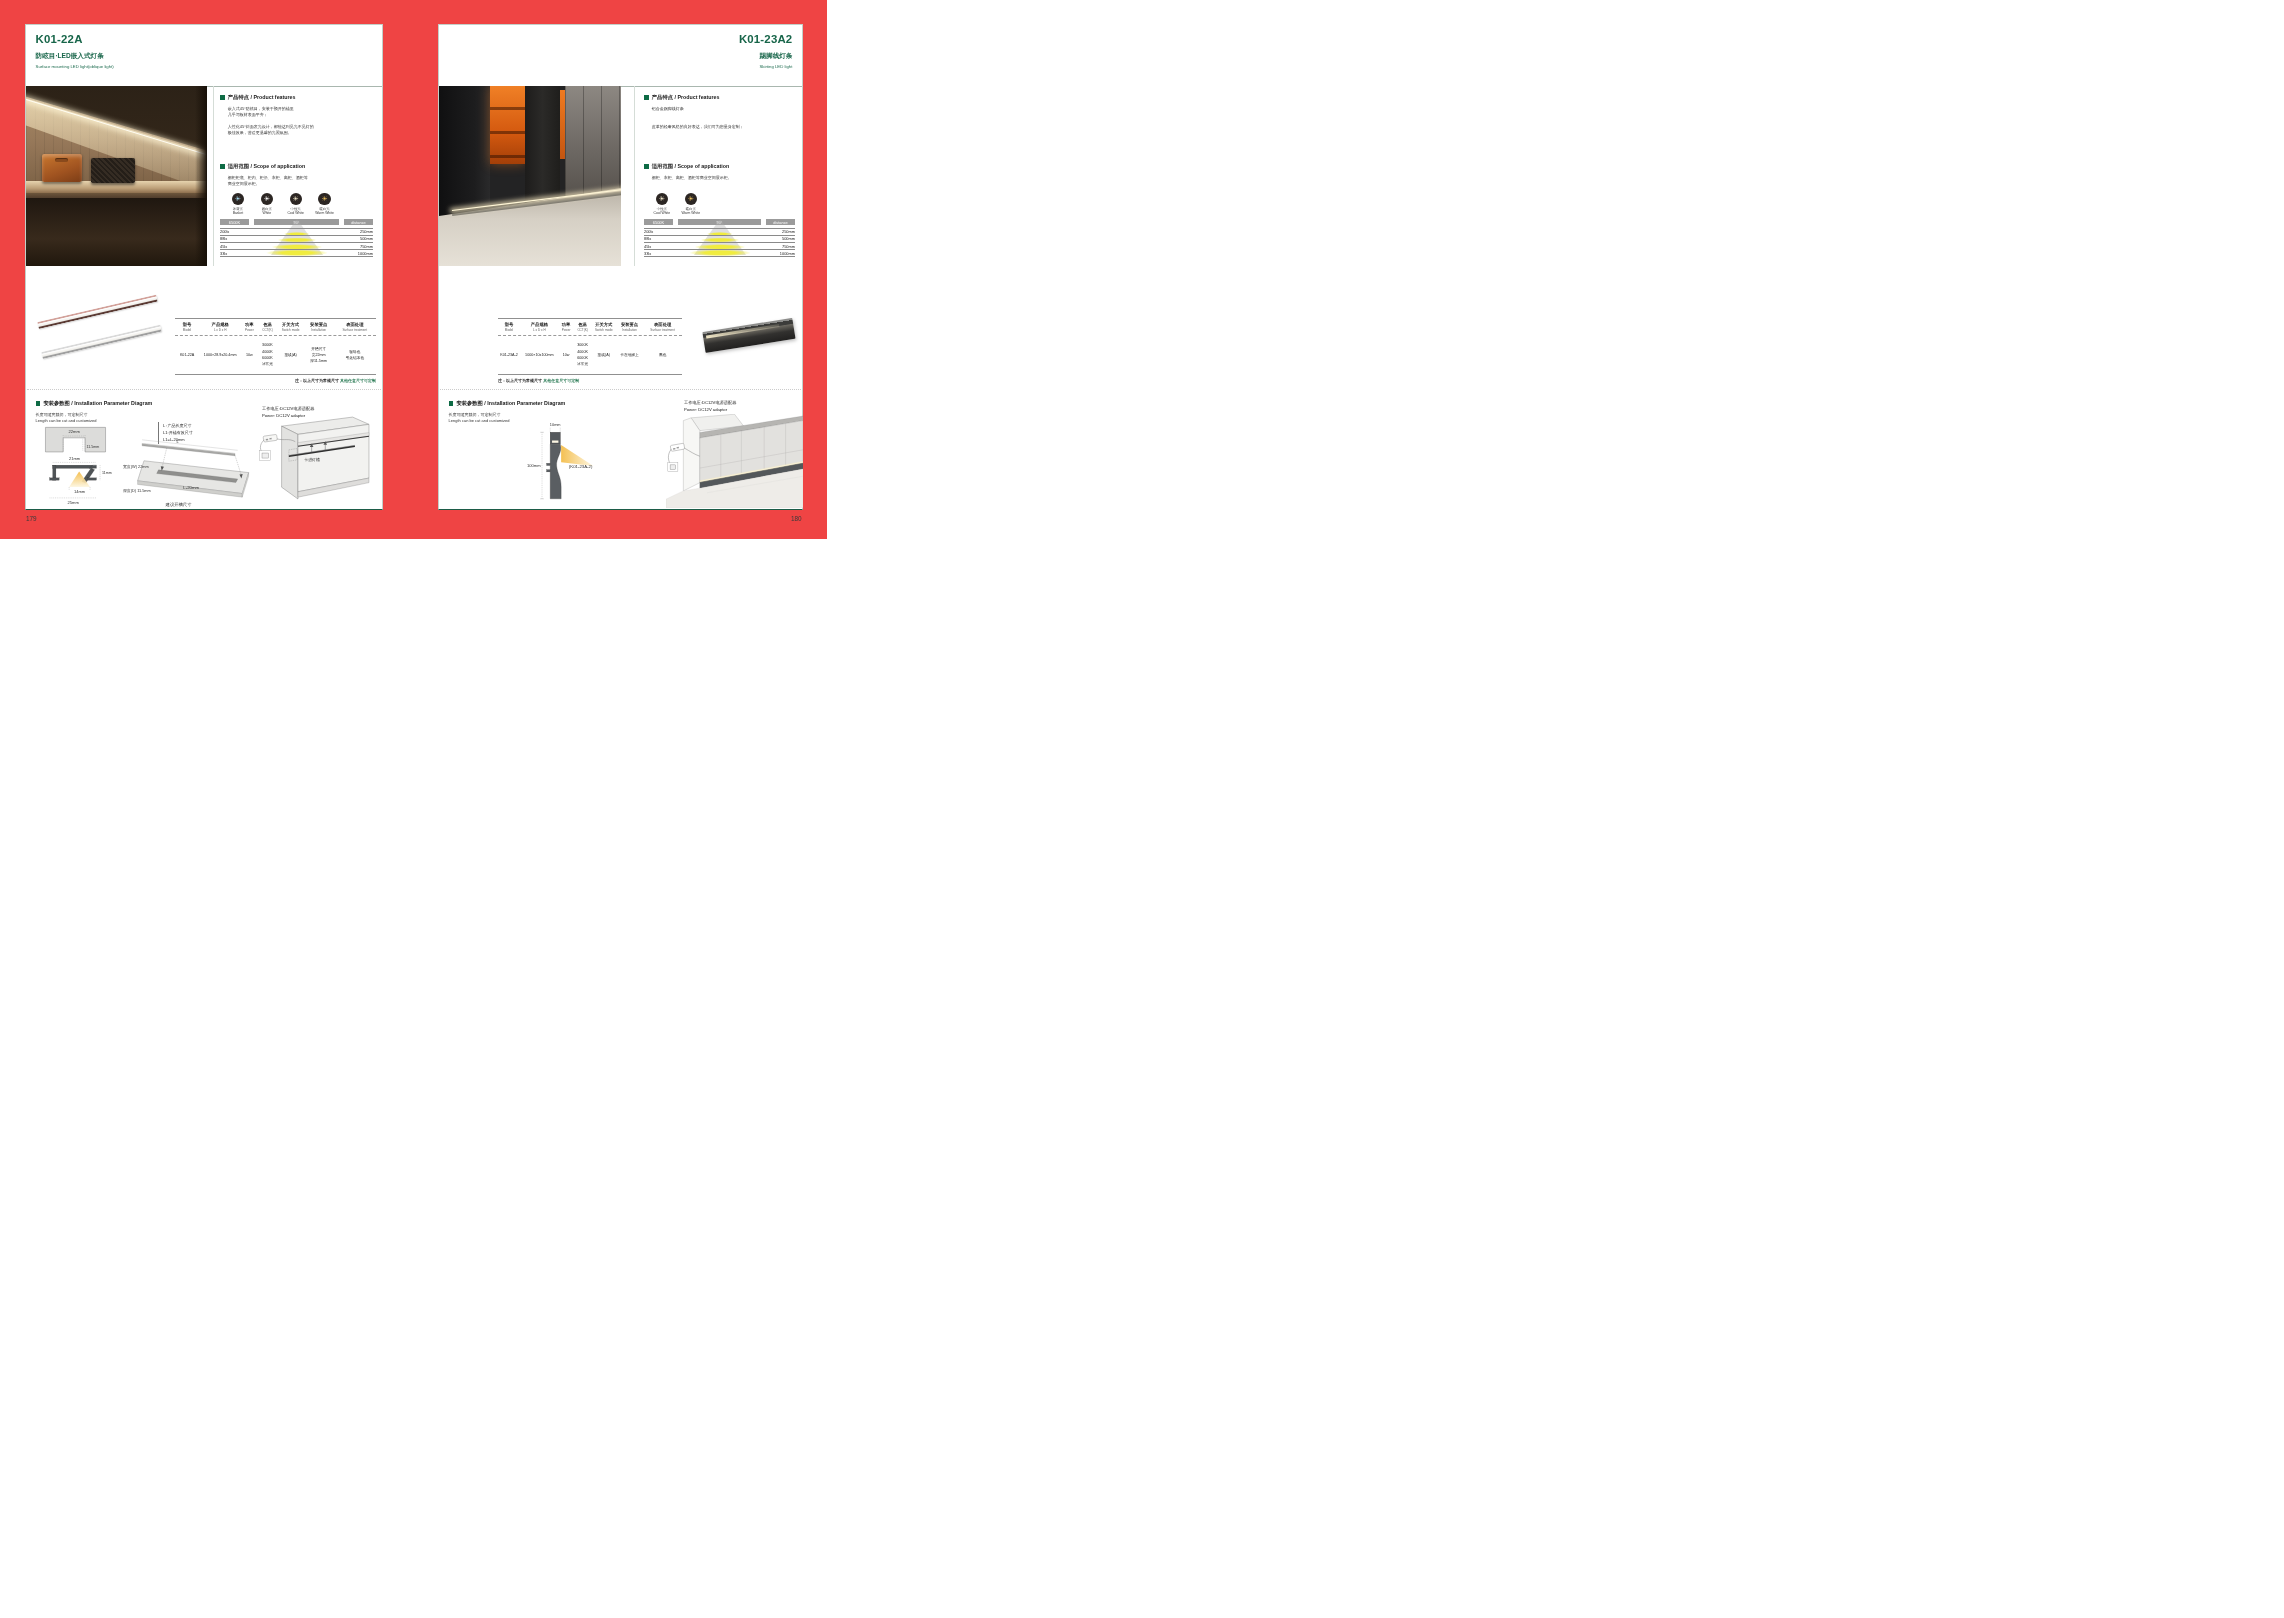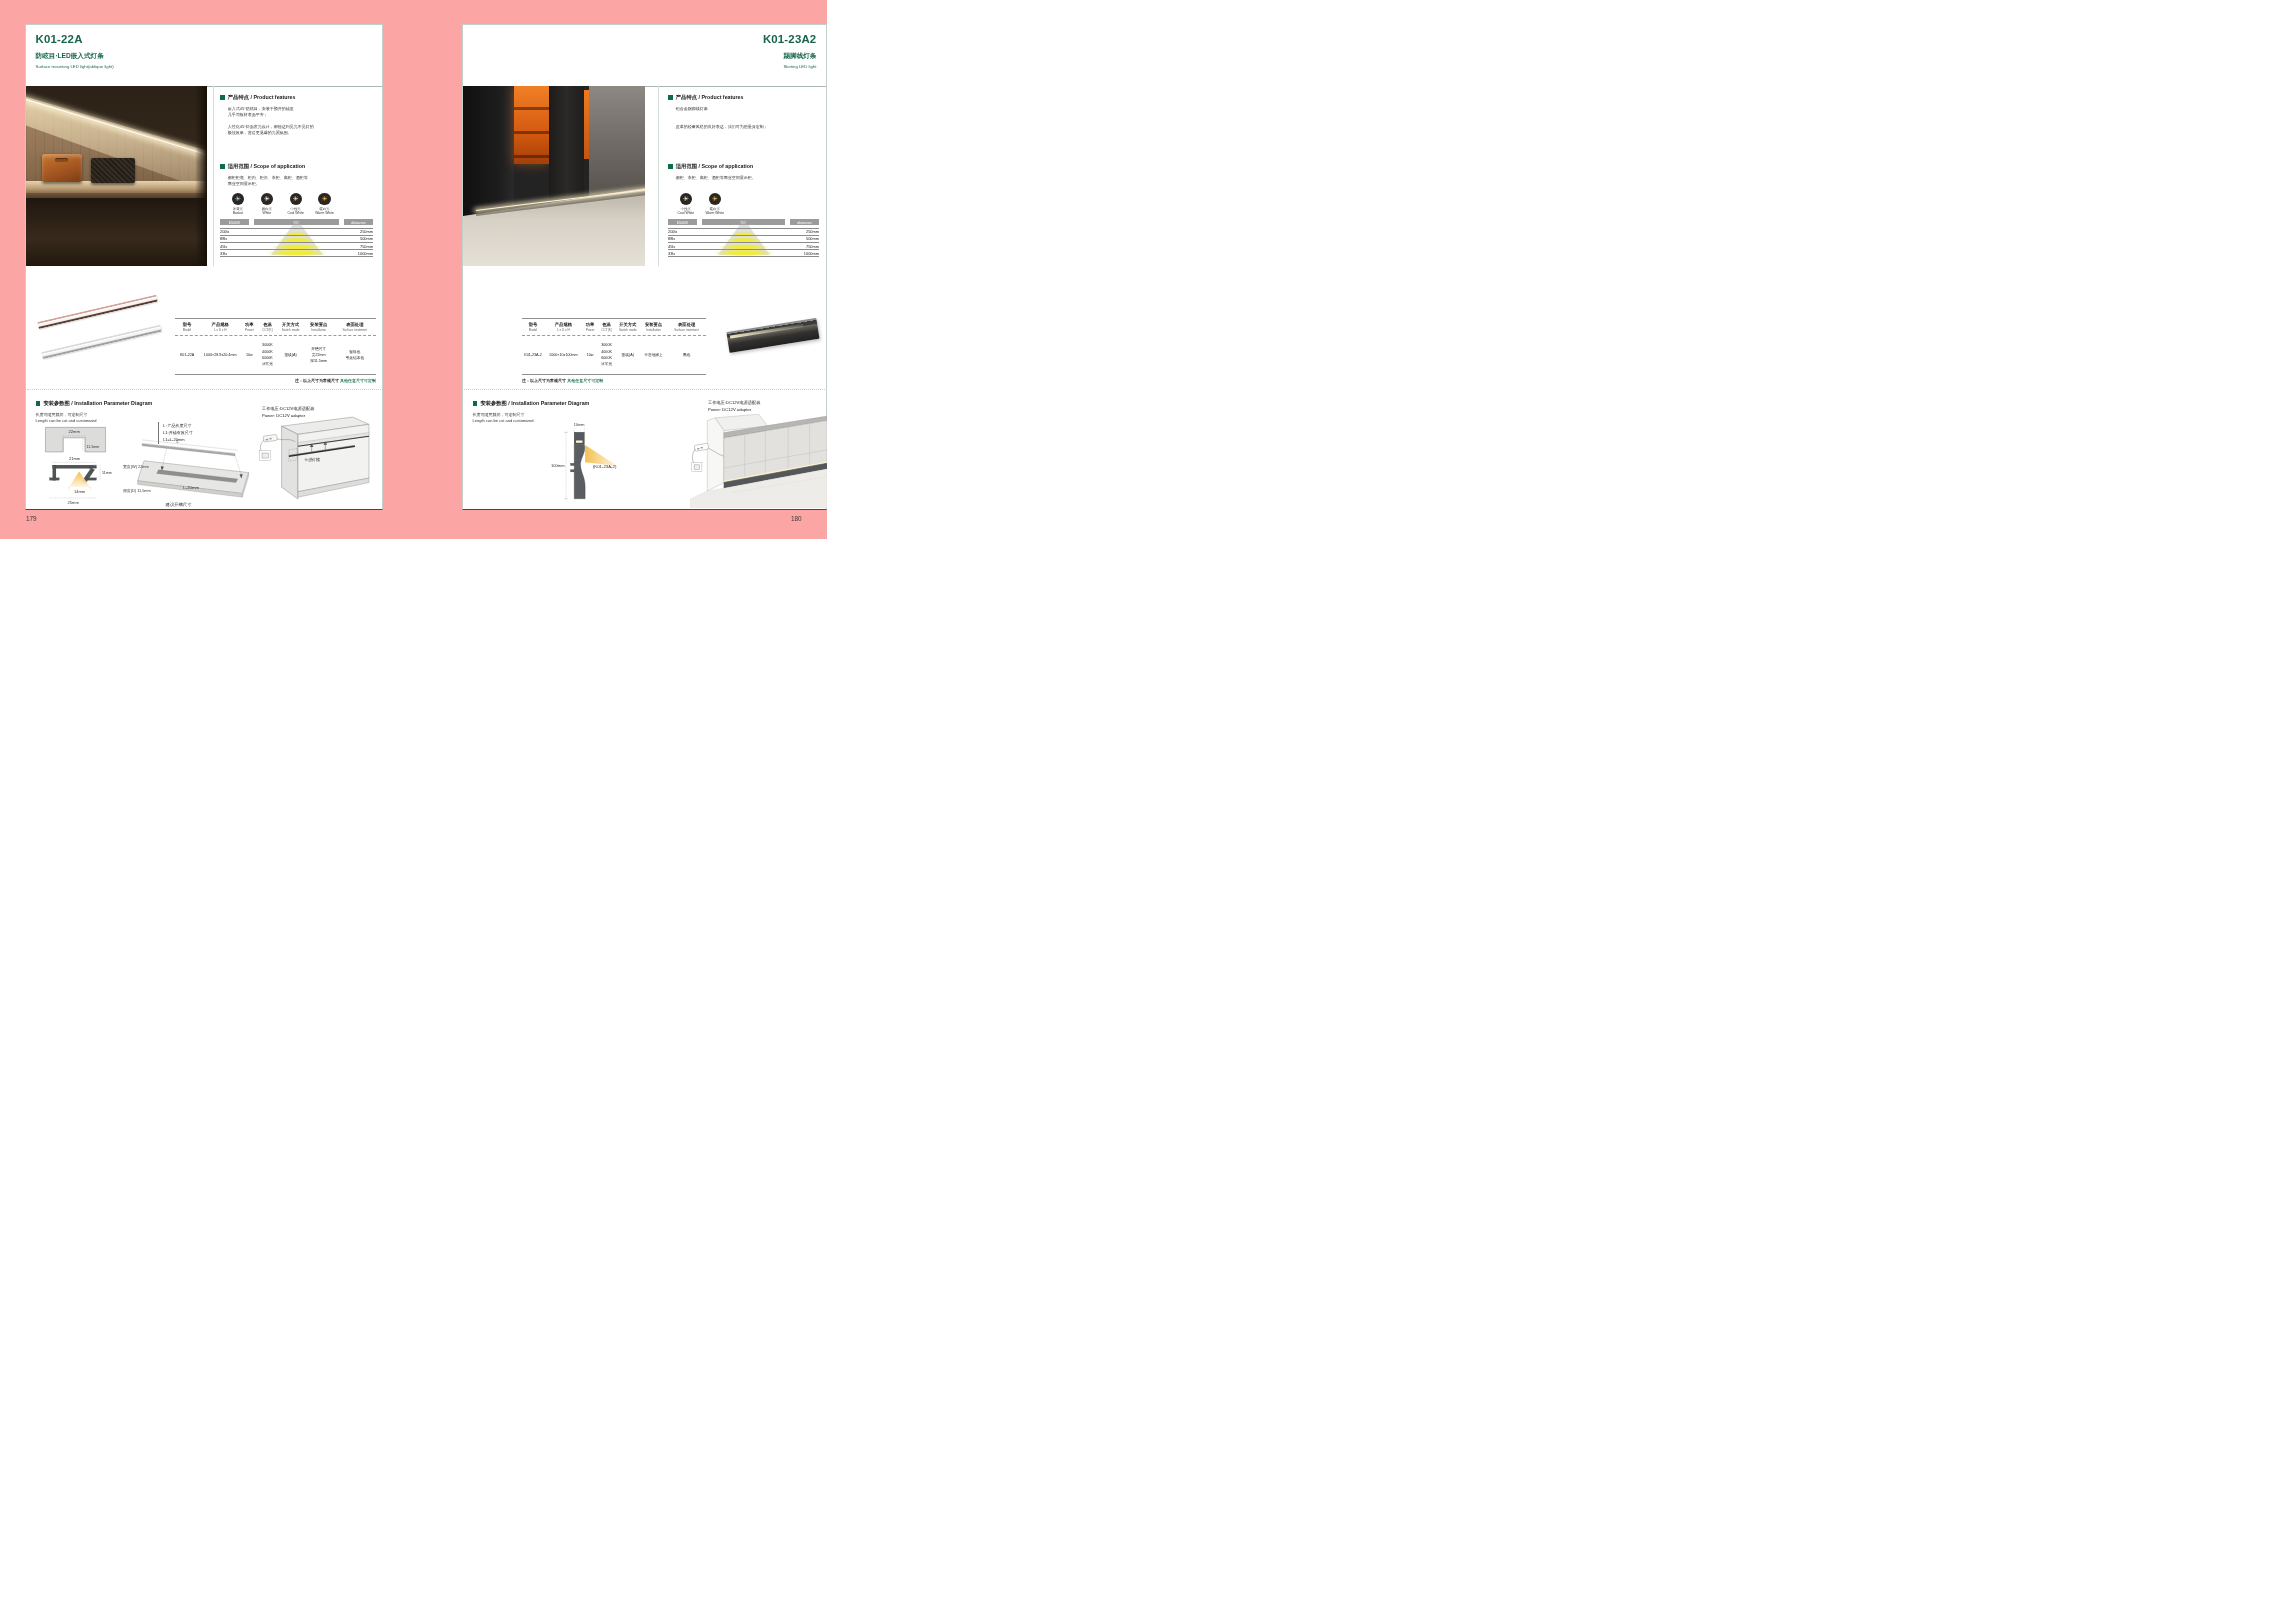--- a/index.html
+++ b/index.html
@@ -1,21 +1,21 @@
 <!DOCTYPE html>
 <html style="font-size:7.3px"><head>
 <meta charset="utf-8">
 <style>
   html,body{margin:0;padding:0;background:#fff;}
-  .sheet{position:relative;width:827px;height:539px;background:#fca5a5;overflow:hidden;
+  .sheet{position:relative;width:827px;height:539px;background:#ef4444;overflow:hidden;
          font-family:"Liberation Sans",sans-serif;color:#333;}
   .page{position:absolute;top:24px;height:486px;background:#fff;box-sizing:border-box;
         border:0.5px solid #c3cfc9;border-bottom:0.9px solid #1c5c47;}
   .page-l{left:25px;width:358px;}
-  .page-r{left:462px;width:365px;}
+  .page-r{left:438px;width:365px;}
 
   
   .hdr{position:absolute;top:0;left:0;right:0;height:61px;}
   .hdr .model{position:absolute;top:8.2px;font-size:11.4px;font-weight:bold;color:#176549;letter-spacing:0.2px;}
   .hdr .tcn{position:absolute;top:27px;font-size:6.6px;font-weight:bold;color:#176549;}
   .hdr .ten{position:absolute;top:39px;font-size:4.3px;color:#1c6b4e;}
   .page-l .hdr>div{left:9.6px;}
   .page-r .hdr>div{right:9.6px;text-align:right;}
   .hdr-rule{position:absolute;top:61px;left:0;right:0;border-top:0.5px solid #a9b7af;}
   .vrule{position:absolute;top:61px;height:180px;border-left:0.5px solid #d5ddd7;}

